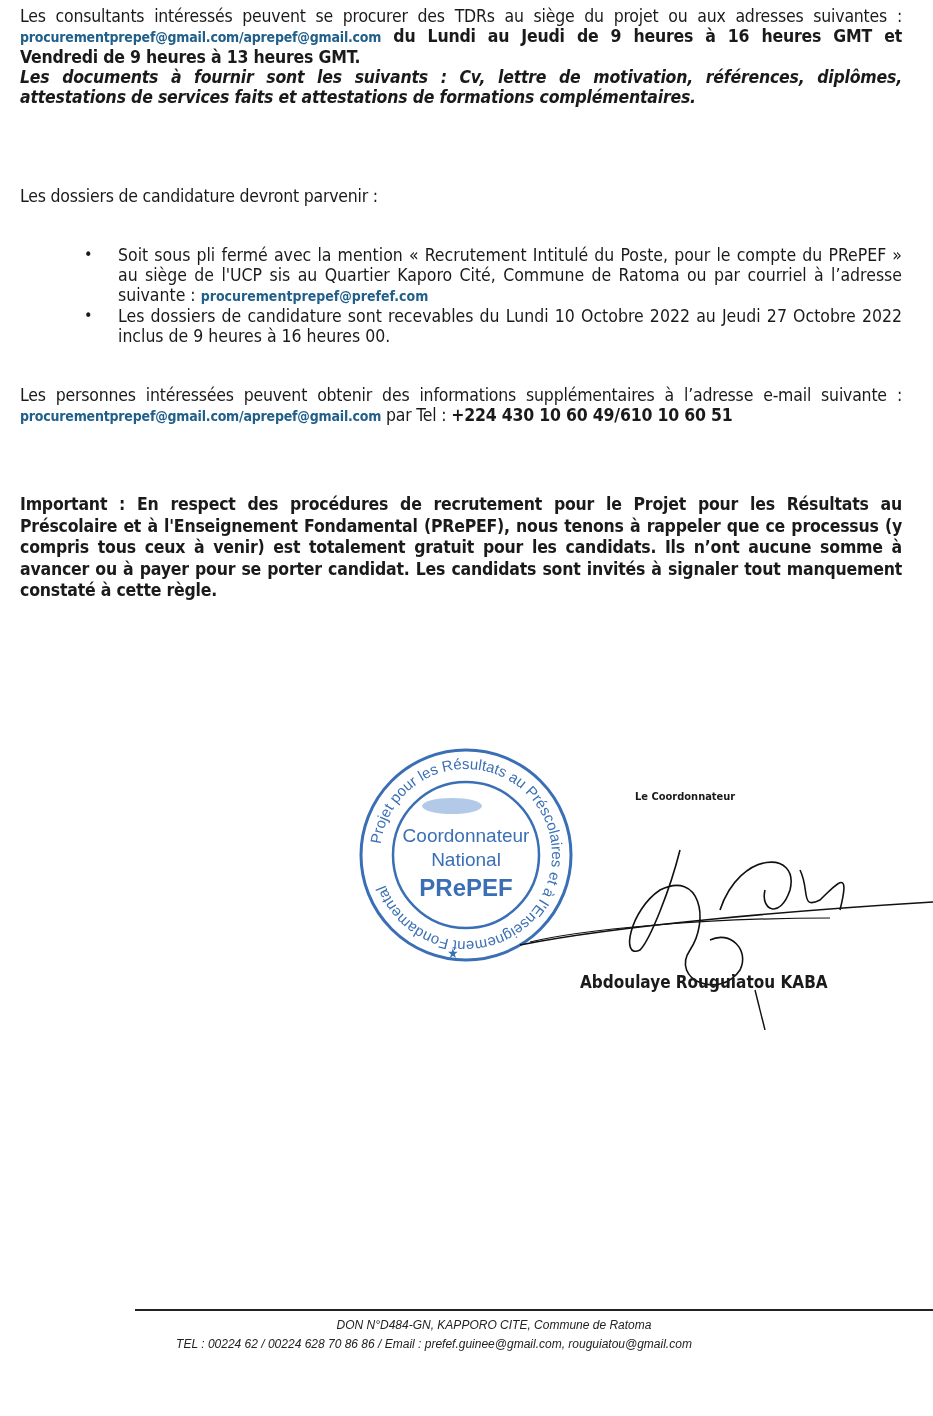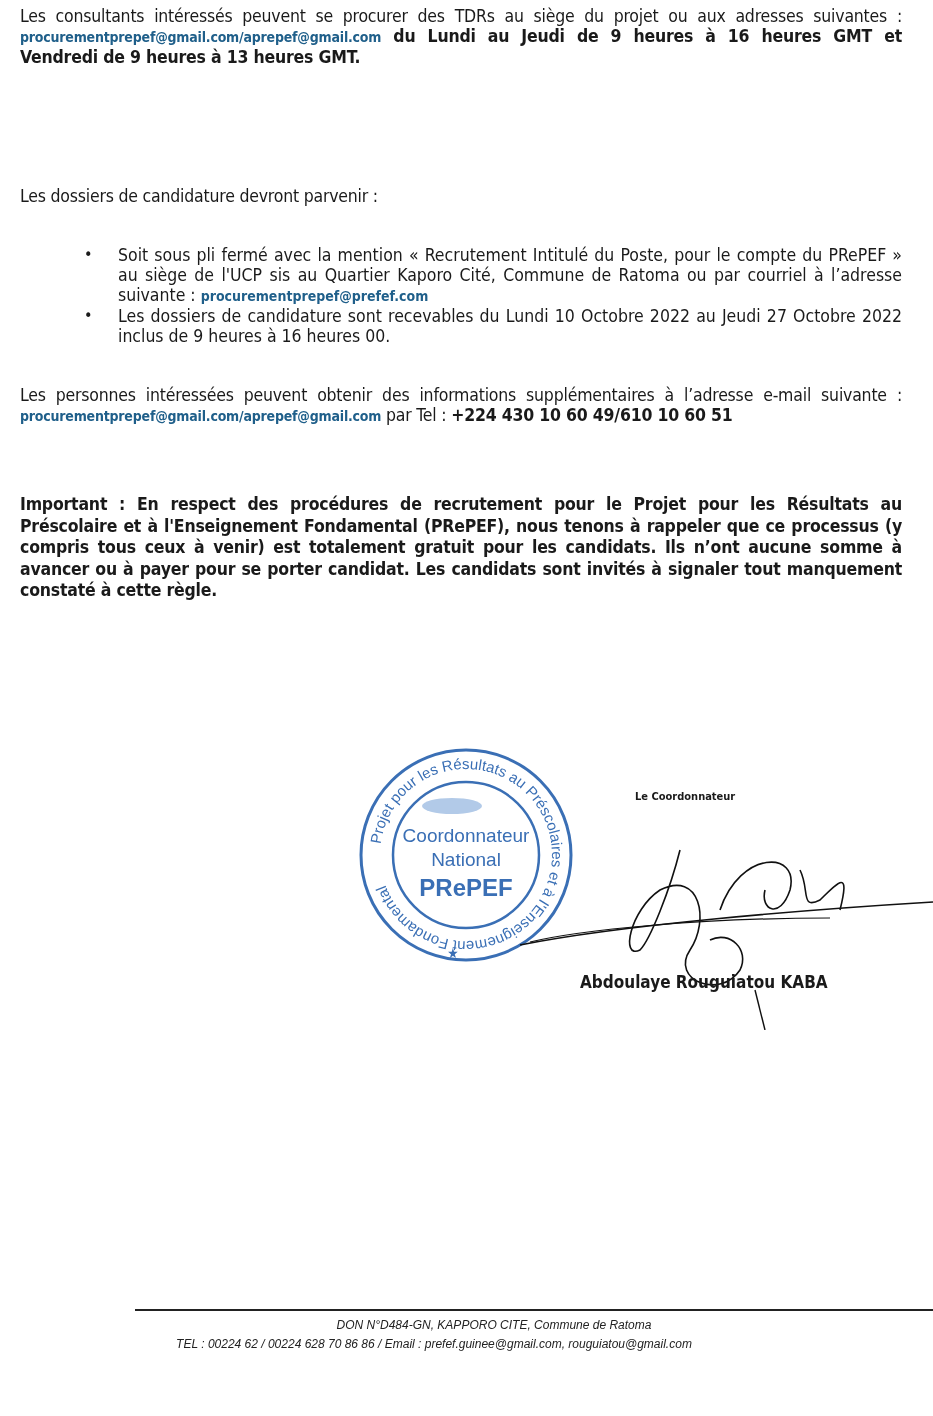--- a/index.html
+++ b/index.html
@@ -16,20 +16,21 @@
   .signer { position:absolute; left:580px; top:972px; font-weight:bold; font-size:17px; }
   .sig { position:absolute; left:500px; top:830px; width:433px; height:200px; }
   .footer-line { position:absolute; left:135px; top:1309px; width:798px; height:2px; background:#222; }
   .footer { position:absolute; left:0; width:868px; text-align:center; font-family:"Liberation Sans",sans-serif; font-style:italic; font-size:12px; color:#222; }
 </style>
 </head>
 <body>
 
 <div class="p" style="top:6px;">
   <span>Les consultants intéressés peuvent se procurer des TDRs au siège du projet ou aux adresses suivantes : </span><span class="email">procurementprepef@gmail.com/aprepef@gmail.com</span><span class="bold"> du Lundi au Jeudi de 9 heures à 16 heures GMT et Vendredi de 9 heures à 13 heures GMT.</span><br>
+  <span class="bi">Les documents à fournir sont les suivants : Cv, lettre de motivation, références, diplômes, attestations de services faits et attestations de formations complémentaires.</span>
 </div>
 
 <div class="p" style="top:186px;">Les dossiers de candidature devront parvenir :</div>
 
 <div class="bullets" style="top:245px;">
   <div class="bullet-row">
     <span class="bullet-dot">•</span>
     <span>Soit sous pli fermé avec la mention « Recrutement Intitulé du Poste, pour le compte du PRePEF » au siège de l'UCP sis au Quartier Kaporo Cité, Commune de Ratoma ou par courriel à l’adresse suivante : </span><span class="email">procurementprepef@prefef.com</span>
   </div>
   <div class="bullet-row">

